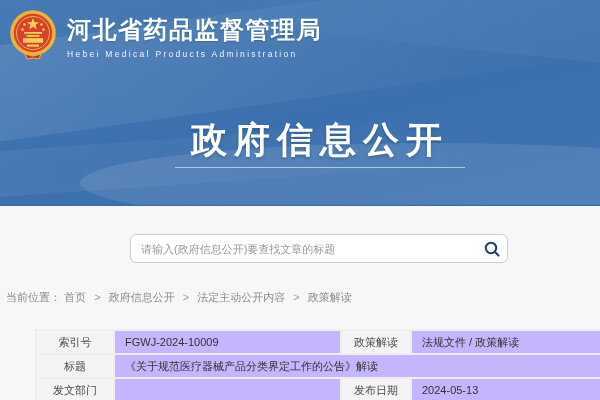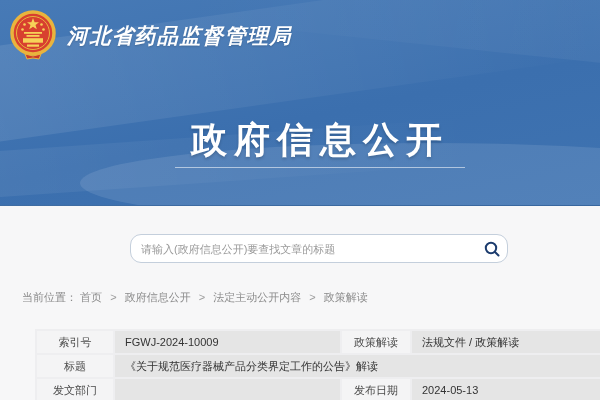--- a/index.html
+++ b/index.html
@@ -25,69 +25,69 @@
       background:linear-gradient(90deg,rgba(255,255,255,0.08),rgba(255,255,255,0));
       transform:rotate(-4deg);}
   .w4{left:180px;top:-40px;width:600px;height:90px;
       background:linear-gradient(90deg,rgba(255,255,255,0),rgba(255,255,255,0.07));
       transform:rotate(6deg);}
   .header-row{
     position:absolute;left:9px;top:10px;display:flex;align-items:center;gap:10px;
   }
   .emblem{width:48px;height:52px;flex:0 0 auto;}
   .titles .cn{
-    color:#fff;font-size:21px;font-weight:bold;letter-spacing:1.5px;
-    text-shadow:0 1px 2px rgba(0,0,0,0.18);white-space:nowrap;font-style:italic;
+    color:#fff;font-size:24px;font-weight:bold;letter-spacing:1.5px;
+    text-shadow:0 1px 2px rgba(0,0,0,0.18);white-space:nowrap;
   }
   .titles .en{
     color:rgba(255,255,255,0.92);font-size:8.5px;letter-spacing:2.3px;
     margin-top:3px;white-space:nowrap;
   }
   .hero-title{
     position:absolute;left:0;top:116px;width:100%;box-sizing:border-box;
     padding-left:40px;text-align:center;
     color:#fff;font-size:36px;font-weight:bold;letter-spacing:7px;
     text-shadow:0 2px 3px rgba(0,0,0,0.18);white-space:nowrap;
   }
   .hero-underline{
     position:absolute;left:175px;top:167px;width:290px;height:1px;
     background:rgba(255,255,255,0.55);
   }
   
   .search-wrap{
     position:absolute;left:130px;top:234px;width:378px;height:29px;
-    background:#fff;border:1px solid #c4cfdc;border-radius:11px;
+    background:#fff;border:1px solid #c4cfdc;border-radius:6px;
     display:flex;align-items:center;box-sizing:border-box;
   }
   .search-input{
     flex:1;height:100%;border:none;outline:none;background:transparent;
     font-size:11px;color:#333;padding:0 10px;
     font-family:"Liberation Sans","DejaVu Sans",sans-serif;
   }
   .search-input::placeholder{color:#9a9a9a;}
   .search-btn{
     width:26px;height:100%;display:flex;align-items:center;justify-content:center;
     cursor:pointer;background:transparent;border:none;padding:0;margin-right:2px;
   }
   
   .breadcrumb{
-    position:absolute;left:22px;top:290px;font-size:11px;color:#8b8b8b;
+    position:absolute;left:6px;top:290px;font-size:11px;color:#8b8b8b;
     white-space:nowrap;
   }
   .breadcrumb a{color:#8b8b8b;text-decoration:none;cursor:pointer;}
   .breadcrumb .sep{margin:0 5px;color:#9c9c9c;}
   
   .info-table{
     position:absolute;left:35px;top:329px;width:620px;
     border-collapse:collapse;table-layout:fixed;
     font-size:11px;color:#333;
   }
   .info-table td{
     border:2px solid #eeeef0;height:20px;padding:1px 10px;
-    background:#e5e5e5;overflow:hidden;white-space:nowrap;
+    background:#c4b5fd;overflow:hidden;white-space:nowrap;
   }
   .info-table td.lbl{
     background:#f4f4f5;text-align:center;color:#4a4a4a;padding:1px 4px;font-family:Liberation Mono, monospace;
   }
 </style>
 </head>
 <body>
 
 <div class="hero">
   <div class="wave w1"></div>
@@ -105,20 +105,21 @@
       <circle cx="13.5" cy="19.5" r="1.3" fill="#f6d258"></circle>
       <circle cx="34.5" cy="19.5" r="1.3" fill="#f6d258"></circle>
       <rect x="15" y="22" width="18" height="1.8" fill="#f6d258"></rect>
       <rect x="17.5" y="25" width="13" height="1.8" fill="#f6d258"></rect>
       <rect x="14" y="28.2" width="20" height="4.5" fill="#f6d258"></rect>
       <rect x="18" y="34.5" width="12" height="2.2" fill="#f6d258"></rect>
       <path d="M16 44 L24 46 L32 44 L30 49 L24 48 L18 49 Z" fill="#c9392b" stroke="#e9b43d" stroke-width="1"></path>
     </svg>
     <div class="titles">
       <div class="cn">河北省药品监督管理局</div>
+      <div class="en">Hebei Medical Products Administration</div>
     </div>
   </div>
 
   <div class="hero-title">政府信息公开</div>
   <div class="hero-underline"></div>
 </div>
 
 <div class="search-wrap">
   <input class="search-input" type="text" placeholder="请输入(政府信息公开)要查找文章的标题" style="">
   <button class="search-btn">

